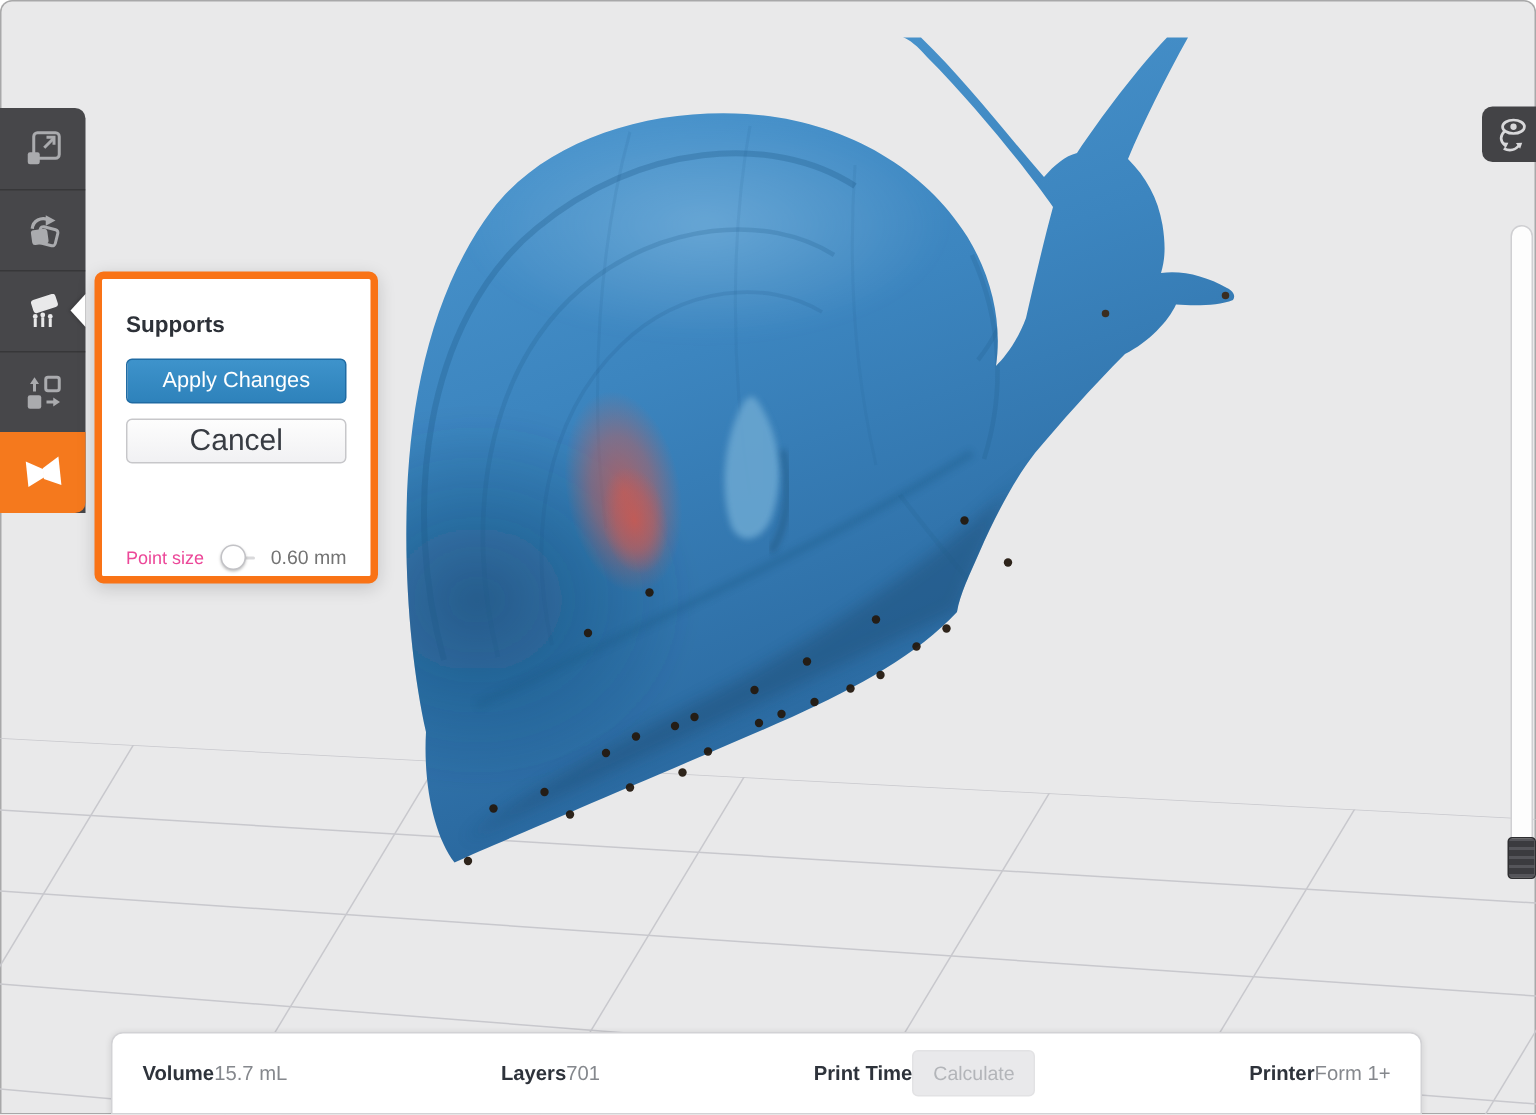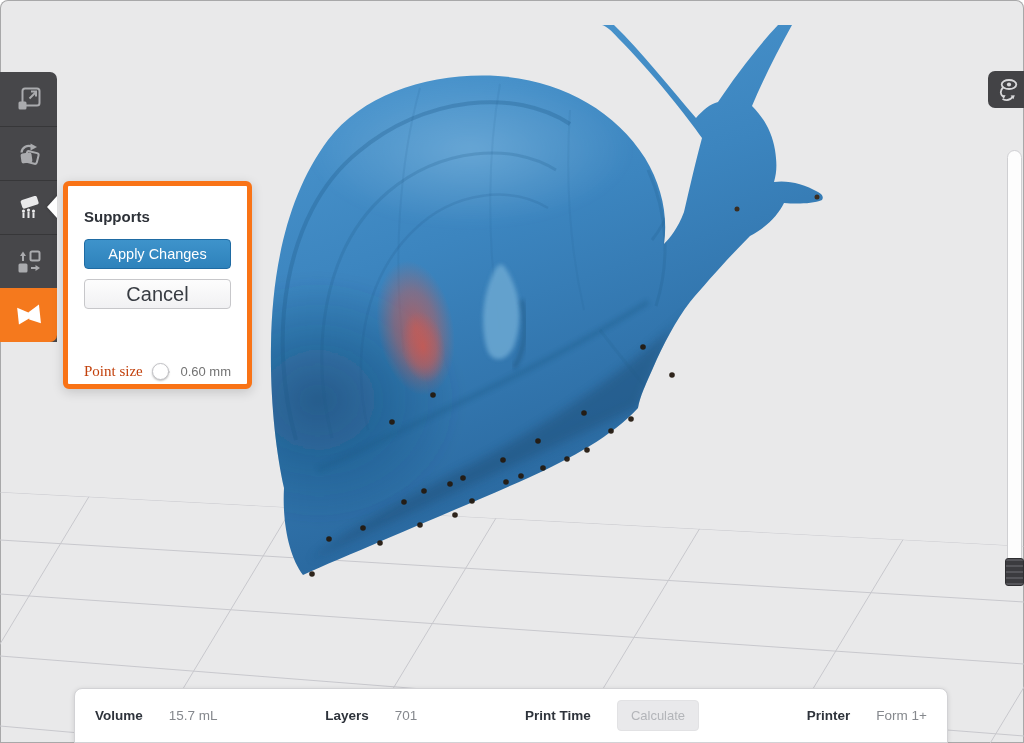--- a/index.html
+++ b/index.html
@@ -57,21 +57,21 @@
   .btn{display:block;width:100%;height:30px;border-radius:4px;font-family:inherit;cursor:pointer;}
   .btn-apply{
     margin-top:13px;background:linear-gradient(#3e93cb,var(--apply-blue));
     border:1px solid #1f6ba3;color:#fff;font-size:14.5px;font-weight:normal;
   }
   .btn-cancel{
     margin-top:10px;background:linear-gradient(#fdfdfd,#f1f1f3);
     border:1px solid #c7c7ca;color:#383c43;font-size:20px;
   }
   .point-row{margin-top:54px;display:flex;align-items:center;}
-  .point-label{font-size:15px;color:#c2410c;flex:0 0 auto;font-family:Liberation Serif, serif;}
+  .point-label{font-size:12px;color:#ec4899;flex:0 0 auto;}
   .slider{position:relative;flex:1;height:17px;margin:0 10px 0 12px;cursor:pointer;}
   .slider-track{position:absolute;left:0;right:0;top:8px;height:2px;background:#d9d9db;border-radius:1px;}
   .slider-thumb{
     position:absolute;top:0;left:30%;width:17px;height:17px;margin-left:-8px;border-radius:50%;
     background:#fff;border:1px solid #c2c2c6;box-shadow:0 1px 2px rgba(0,0,0,.25);cursor:grab;
   }
   .point-value{font-size:13px;color:#737373;flex:0 0 auto;}
   
   .view-rotate{
     position:absolute;left:988px;top:71px;width:36px;height:37px;z-index:5;
@@ -88,21 +88,21 @@
     background:repeating-linear-gradient(180deg,#55555a 0 2px,#3b3b3f 2px 6px);
     border:1px solid #2e2e31;border-radius:3px;cursor:grab;
   }
   
   .statusbar{
     position:absolute;left:74px;top:688px;width:874px;height:55px;z-index:6;
     background:#fff;border:1px solid #d2d2d5;border-radius:8px 8px 0 0;
     box-shadow:0 1px 5px rgba(0,0,0,.12);
     display:flex;align-items:center;justify-content:space-between;padding:0 20px;
   }
-  .stat{display:flex;align-items:center;gap:26px;font-size:13.5px;}
+  .stat{display:flex;align-items:center;gap:0;font-size:13.5px;}
   .stat-label{font-weight:bold;color:#2e333b;}
   .stat-value{color:#85888d;}
   .stat-button{
     background:#e9e9eb;border:1px solid #e2e2e4;color:#b3b5b9;
     border-radius:4px;padding:7px 13px;font-size:13px;font-family:inherit;cursor:default;
   }
   svg .icon-stroke{fill:none;stroke:currentColor;}
 </style>
 </head>
 <body>

